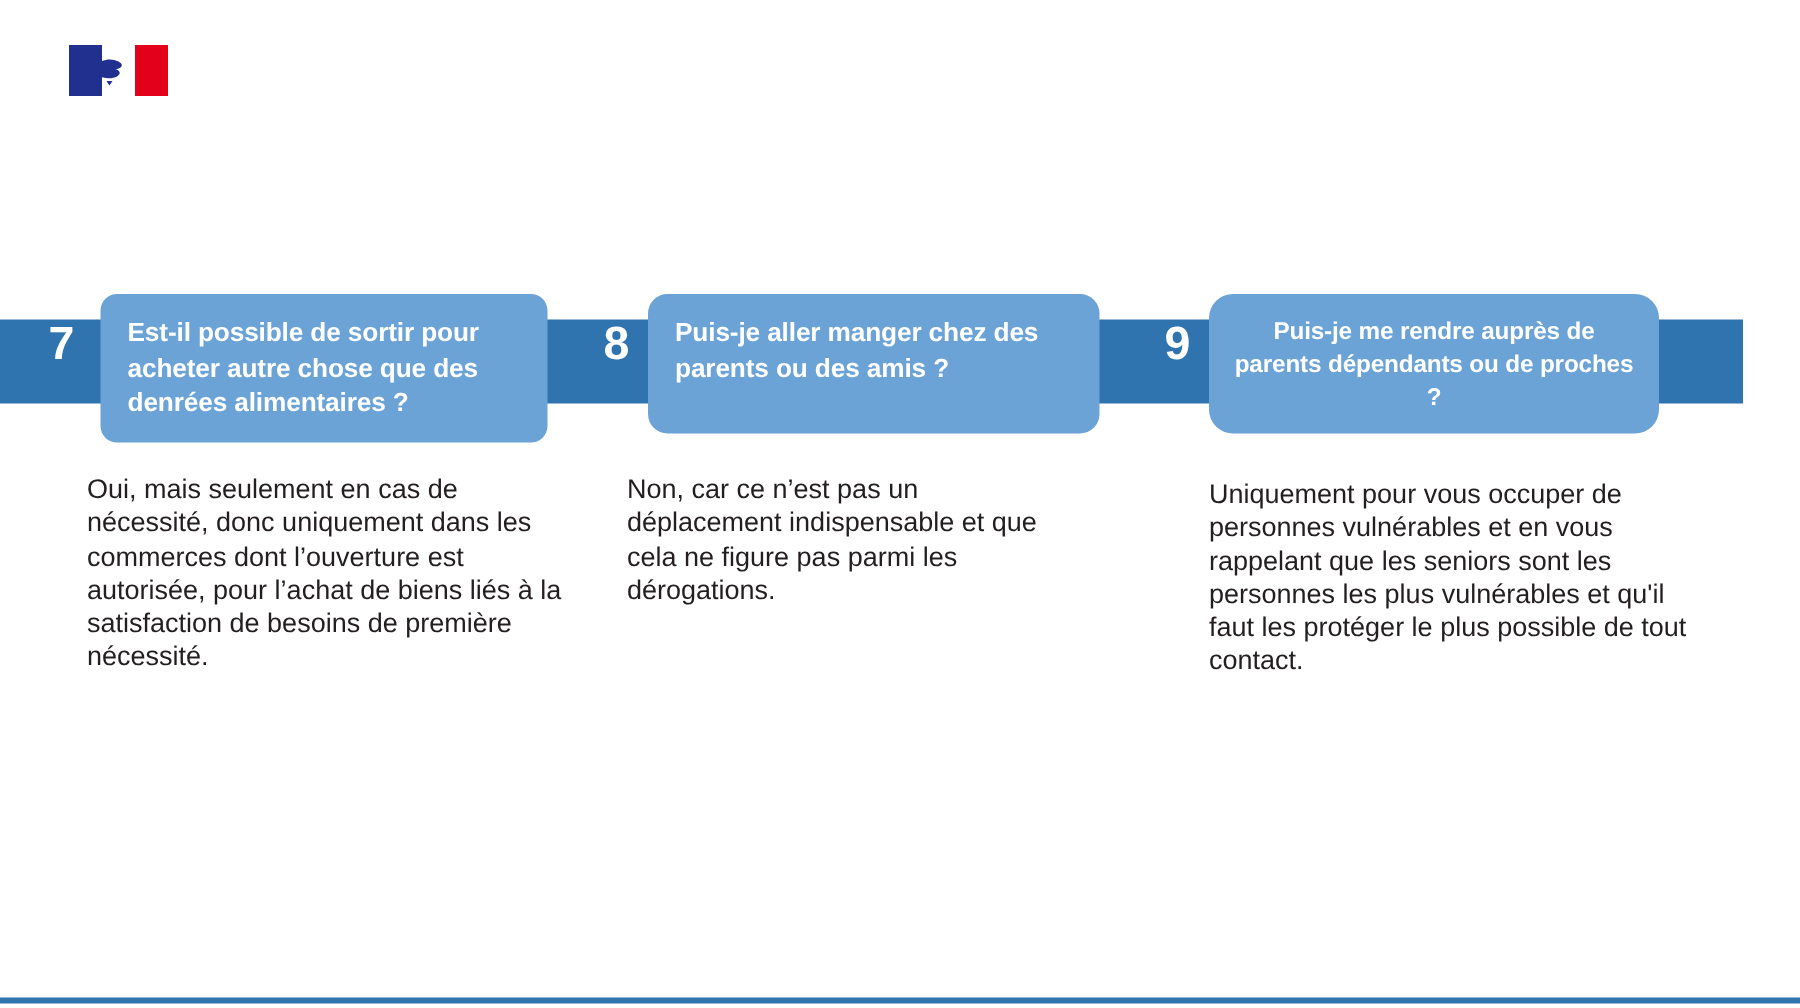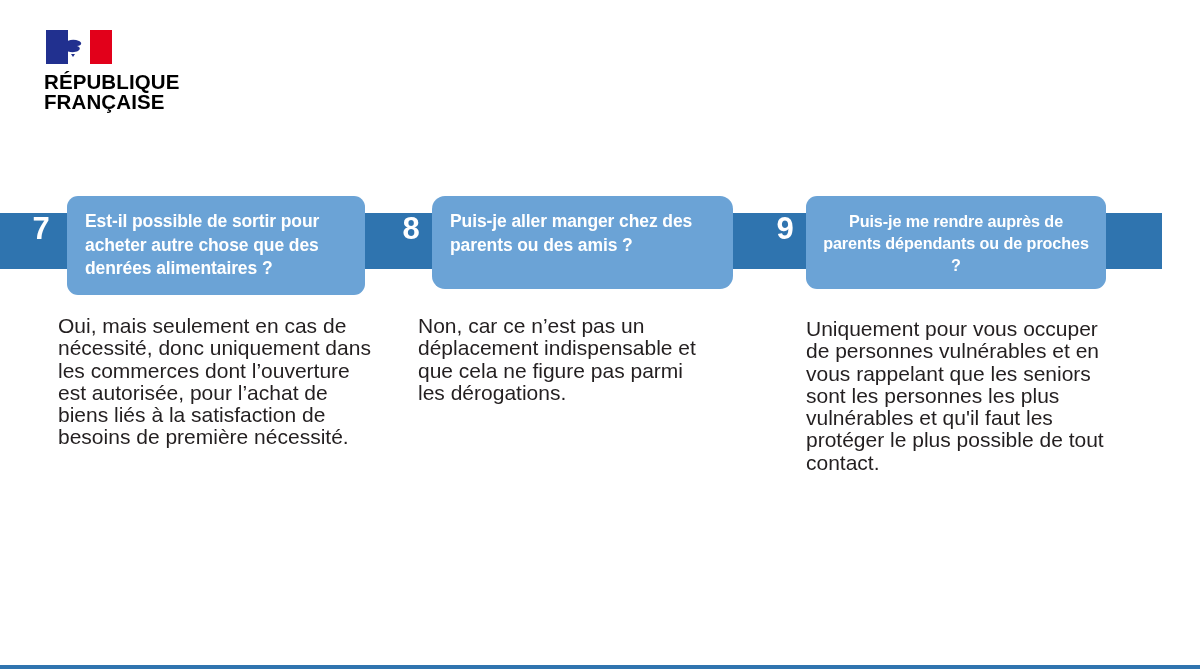--- a/index.html
+++ b/index.html
@@ -111,28 +111,28 @@
     border-radius: 11px;
     box-sizing: border-box;
     padding: 14px 16px 14px 18px;
     color: #ffffff;
     font-family: "Liberation Sans", sans-serif;
     font-weight: 700;
     font-size: 17.5px;
     line-height: 23.5px;
     letter-spacing: -0.1px;
   }
-  .q-box.center { text-align: center; }
+  .q-box.center { text-align: center; border-radius: 16px; }
 
   
   .answer {
     position: absolute;
     font-family: "Liberation Sans", sans-serif;
     font-weight: 400;
-    font-size: 21px;
+    font-size: 18px;
     line-height: 22.3px;
     color: #231f20;
   }
 
   
   .footer-rule {
     position: absolute;
     left: 0;
     top: 665px;
     width: 1200px;
@@ -147,24 +147,20 @@
   <div class="flag">
     <div class="flag-blue"></div>
     <div class="flag-white">
       <svg class="marianne" viewBox="0 0 32 24">
         <path d="M2 12 C6 5, 14 3, 20 6 C24 8, 22 11, 18 11 C21 12, 22 14, 19 16 C15 18, 8 18, 2 12 Z" fill="#21308f"></path>
         <path d="M12 19 L16 19 L14 22 Z" fill="#21308f"></path>
       </svg>
     </div>
     <div class="flag-red"></div>
   </div>
-  <div class="rf-title">
-    <span>RÉPUBLIQUE</span>
-    <span>FRANÇAISE</span>
-  </div>
 </div>
 
 <div class="ribbon"></div>
 
 <div class="station">
   <div class="q-number" style="left:18px;">7</div>
   <div class="q-box" style="left:67px; width:298px; height:99px;">Est-il possible de sortir pour acheter autre chose que des denrées alimentaires ?</div>
 </div>
 <div class="answer" style="left:58px; top:315px; width:320px;">Oui, mais seulement en cas de nécessité, donc uniquement dans les commerces dont l’ouverture est autorisée, pour l’achat de biens liés à la satisfaction de besoins de première nécessité.</div>
 

